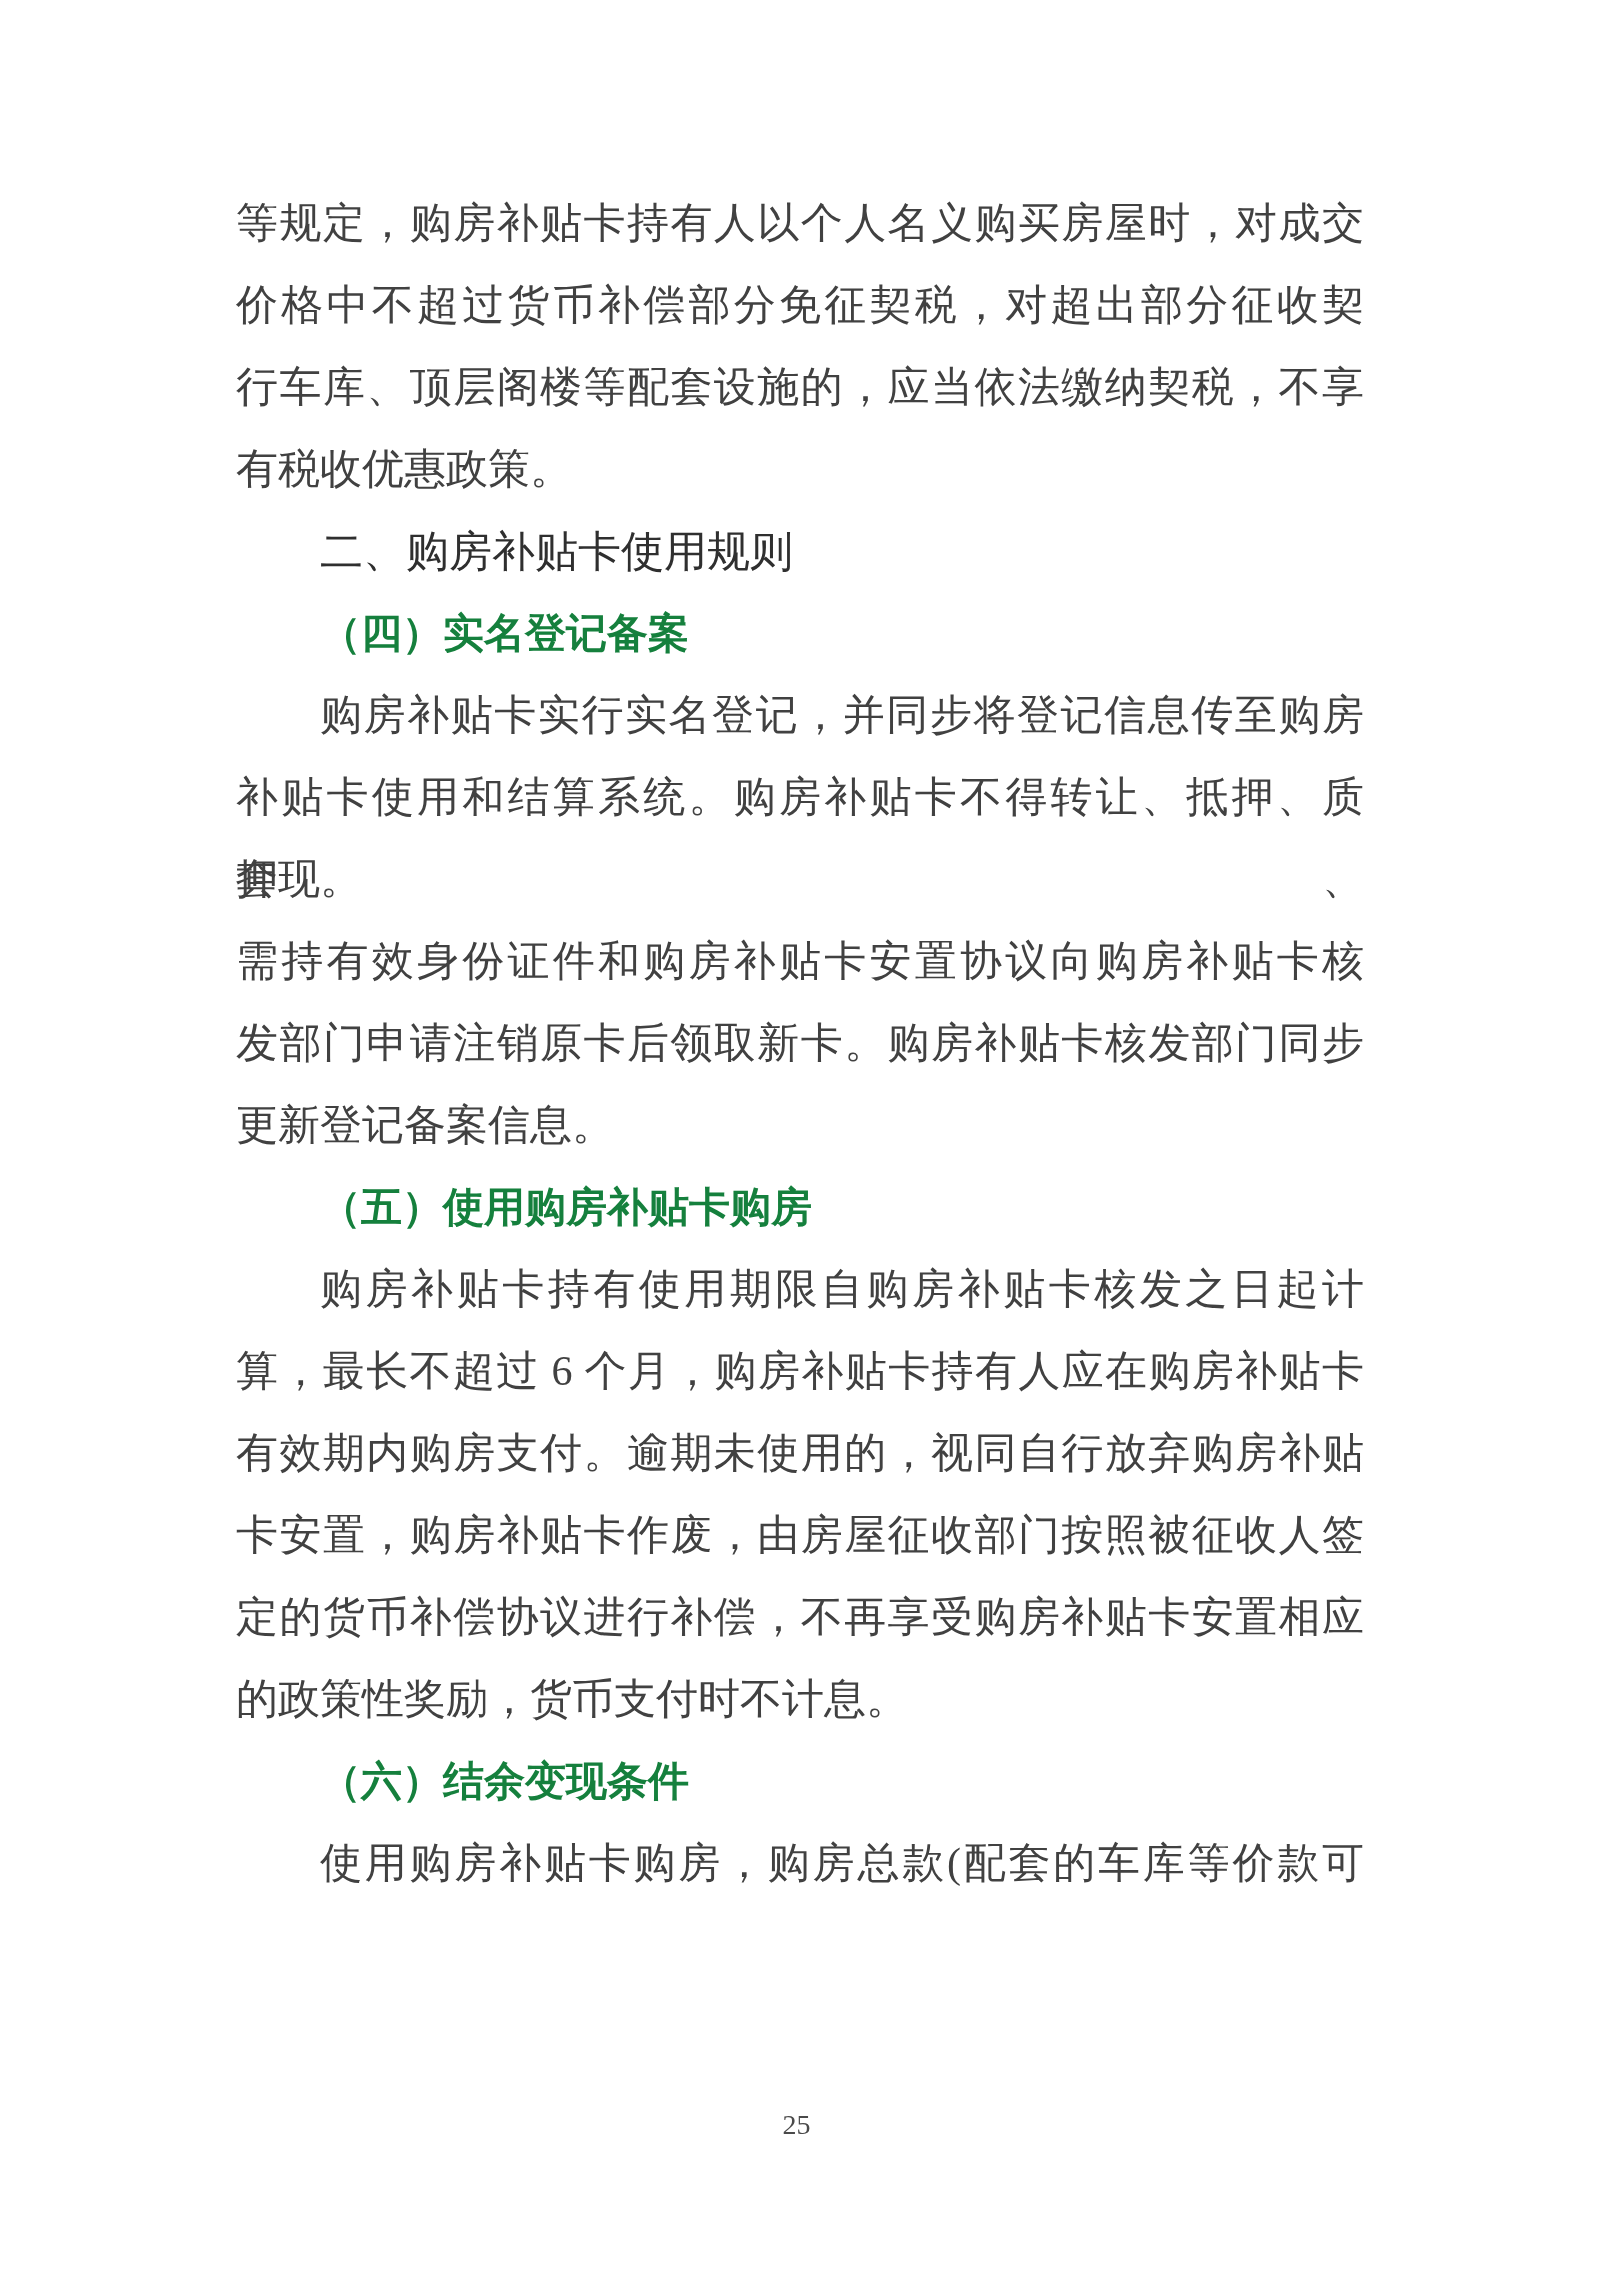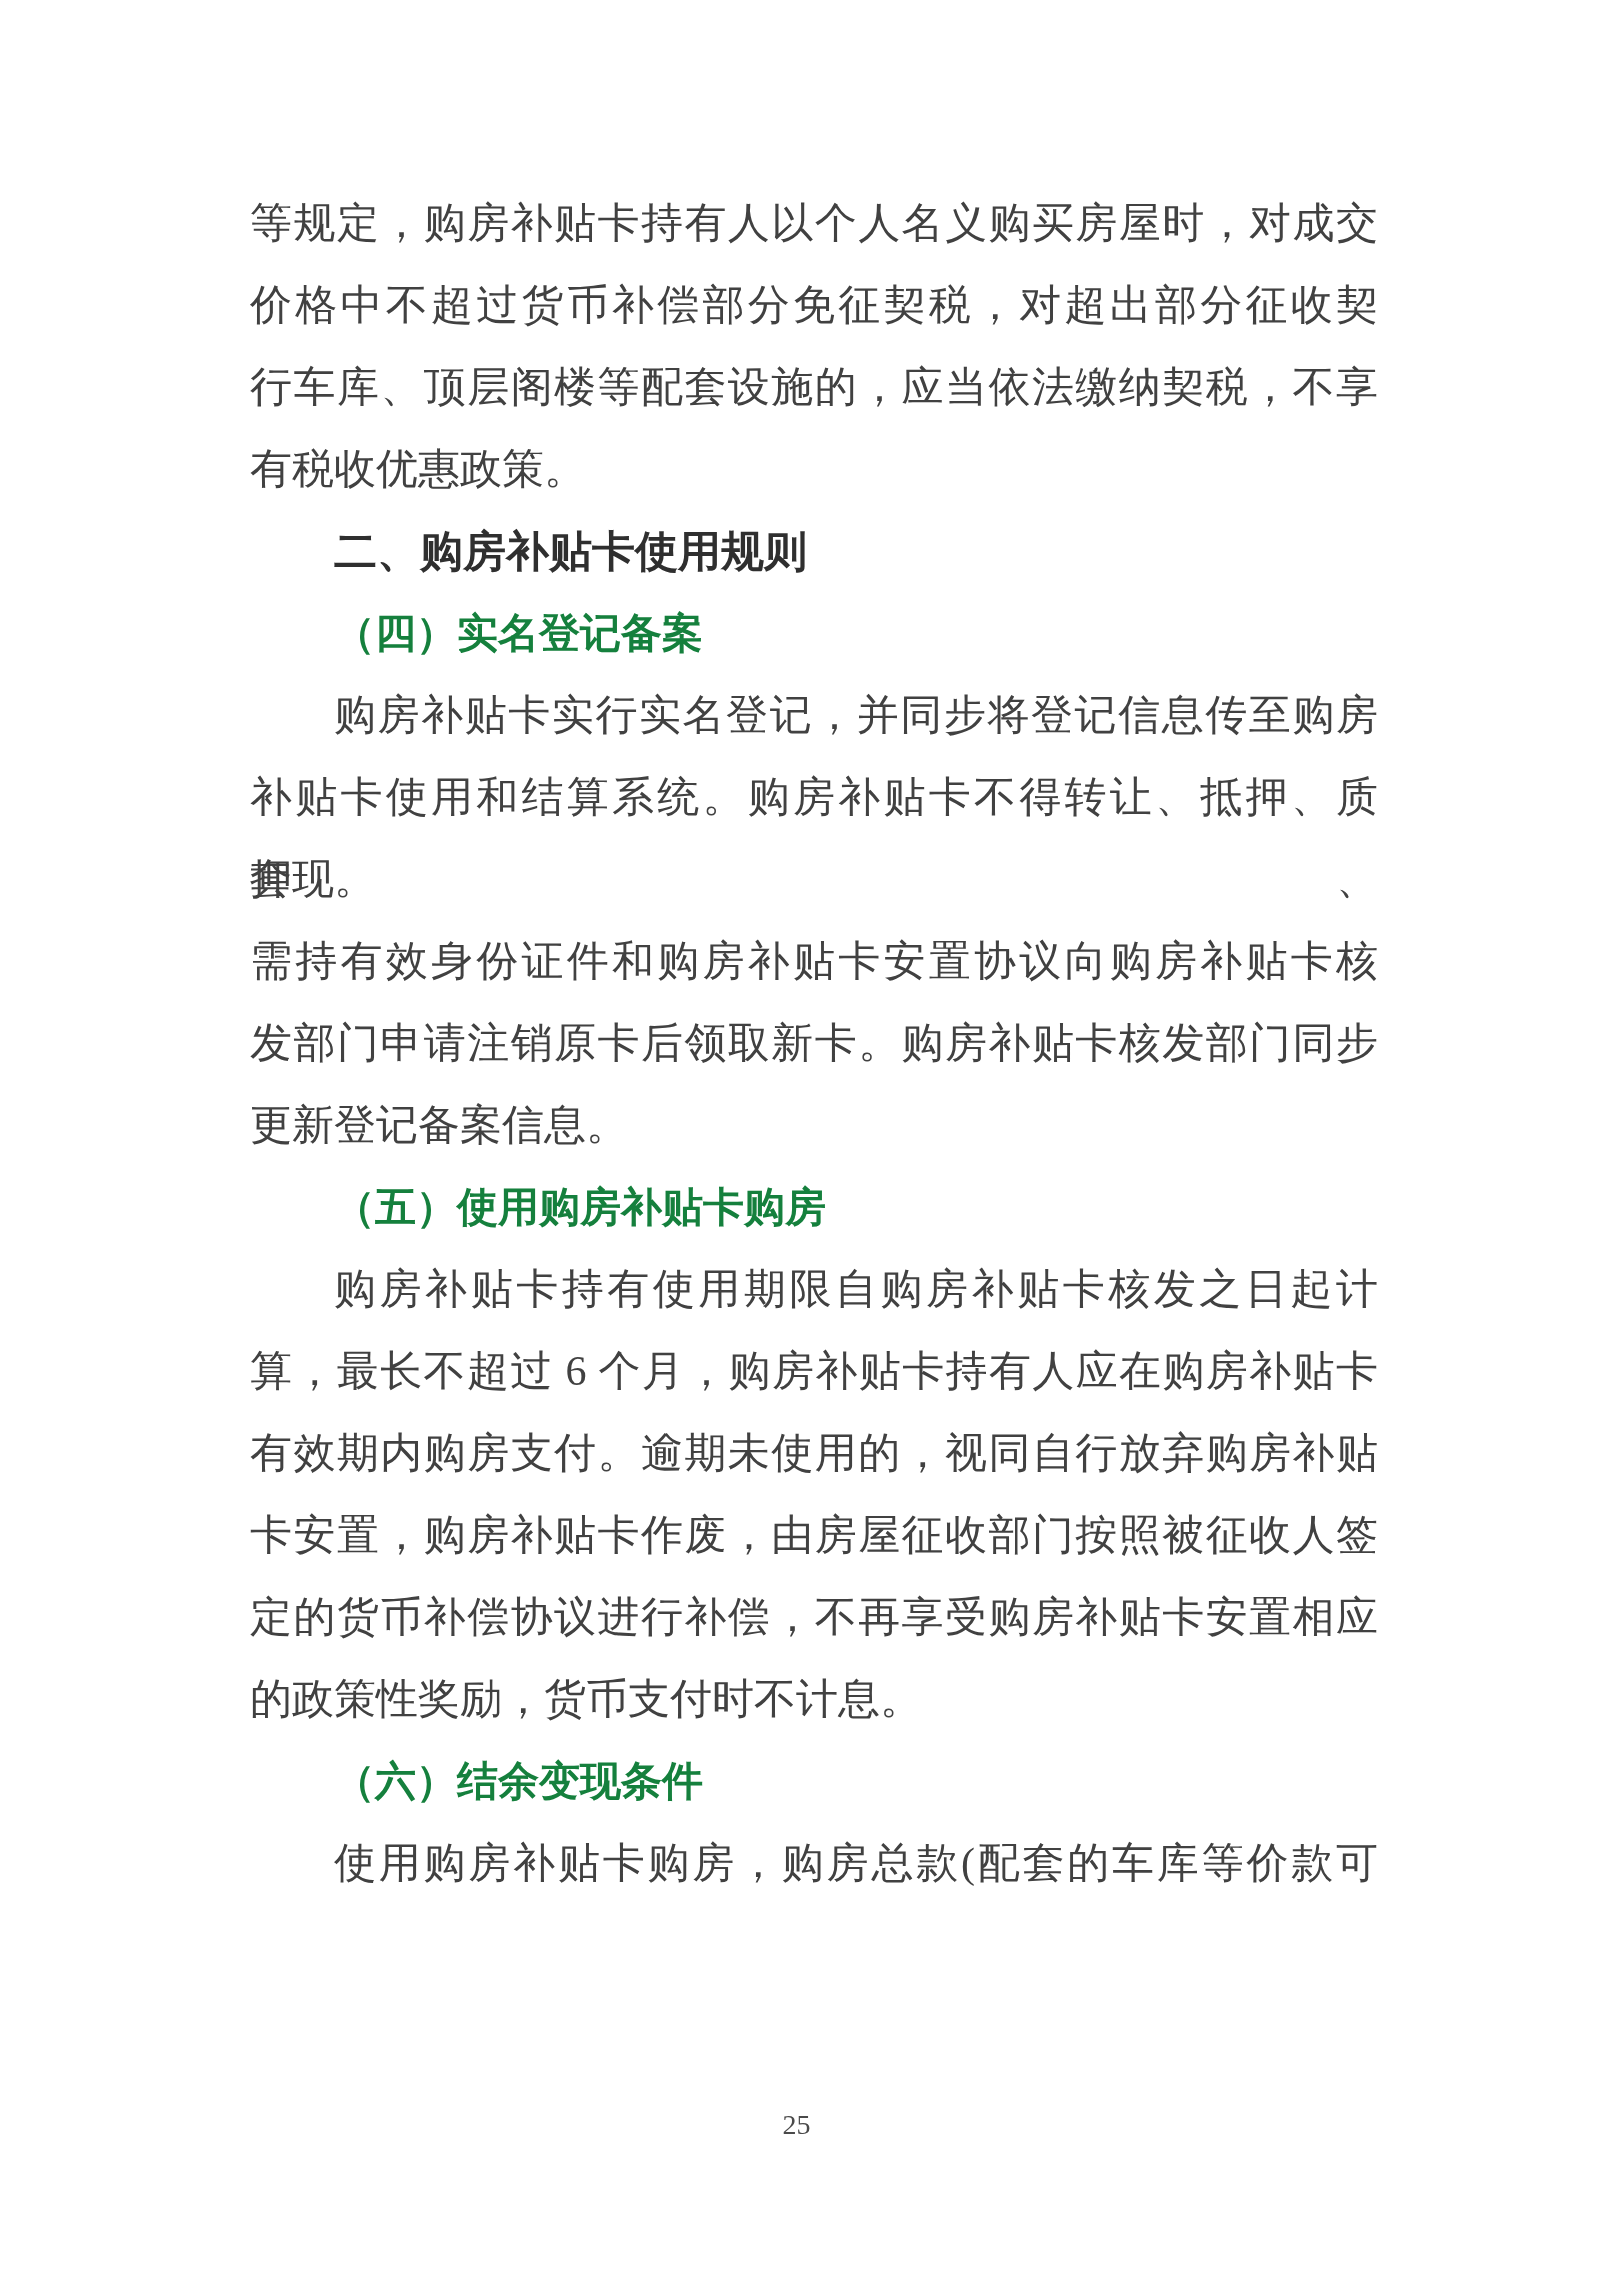--- a/index.html
+++ b/index.html
@@ -10,21 +10,21 @@
   .page {
     position: relative;
     width: 1623px;
     height: 2295px;
     background: #ffffff;
     overflow: hidden;
     font-family: "Liberation Serif", serif;
   }
   .text-block {
     position: absolute;
-    left: 250px;
+    left: 236px;
     top: 182px;
     width: 1128px;
   }
   .line {
     margin: 0;
     height: 82px;
     line-height: 82px;
     font-size: 42px;
     color: #414141;
     white-space: nowrap;
@@ -34,21 +34,21 @@
     white-space: normal;
     text-align: justify;
     text-align-last: justify;
     text-justify: inter-character;
   }
   .indent {
     text-indent: 84px;
   }
   .heading1 {
     font-family: "Liberation Sans", sans-serif;
-    font-weight: bold;
+    font-weight: normal;
     color: #2f2f2f;
     font-size: 43px;
   }
   .heading2 {
     font-family: Liberation Sans, sans-serif;
     font-weight: bold;
     color: #15803d;
     font-size: 41px;
   }
   .page-number {

